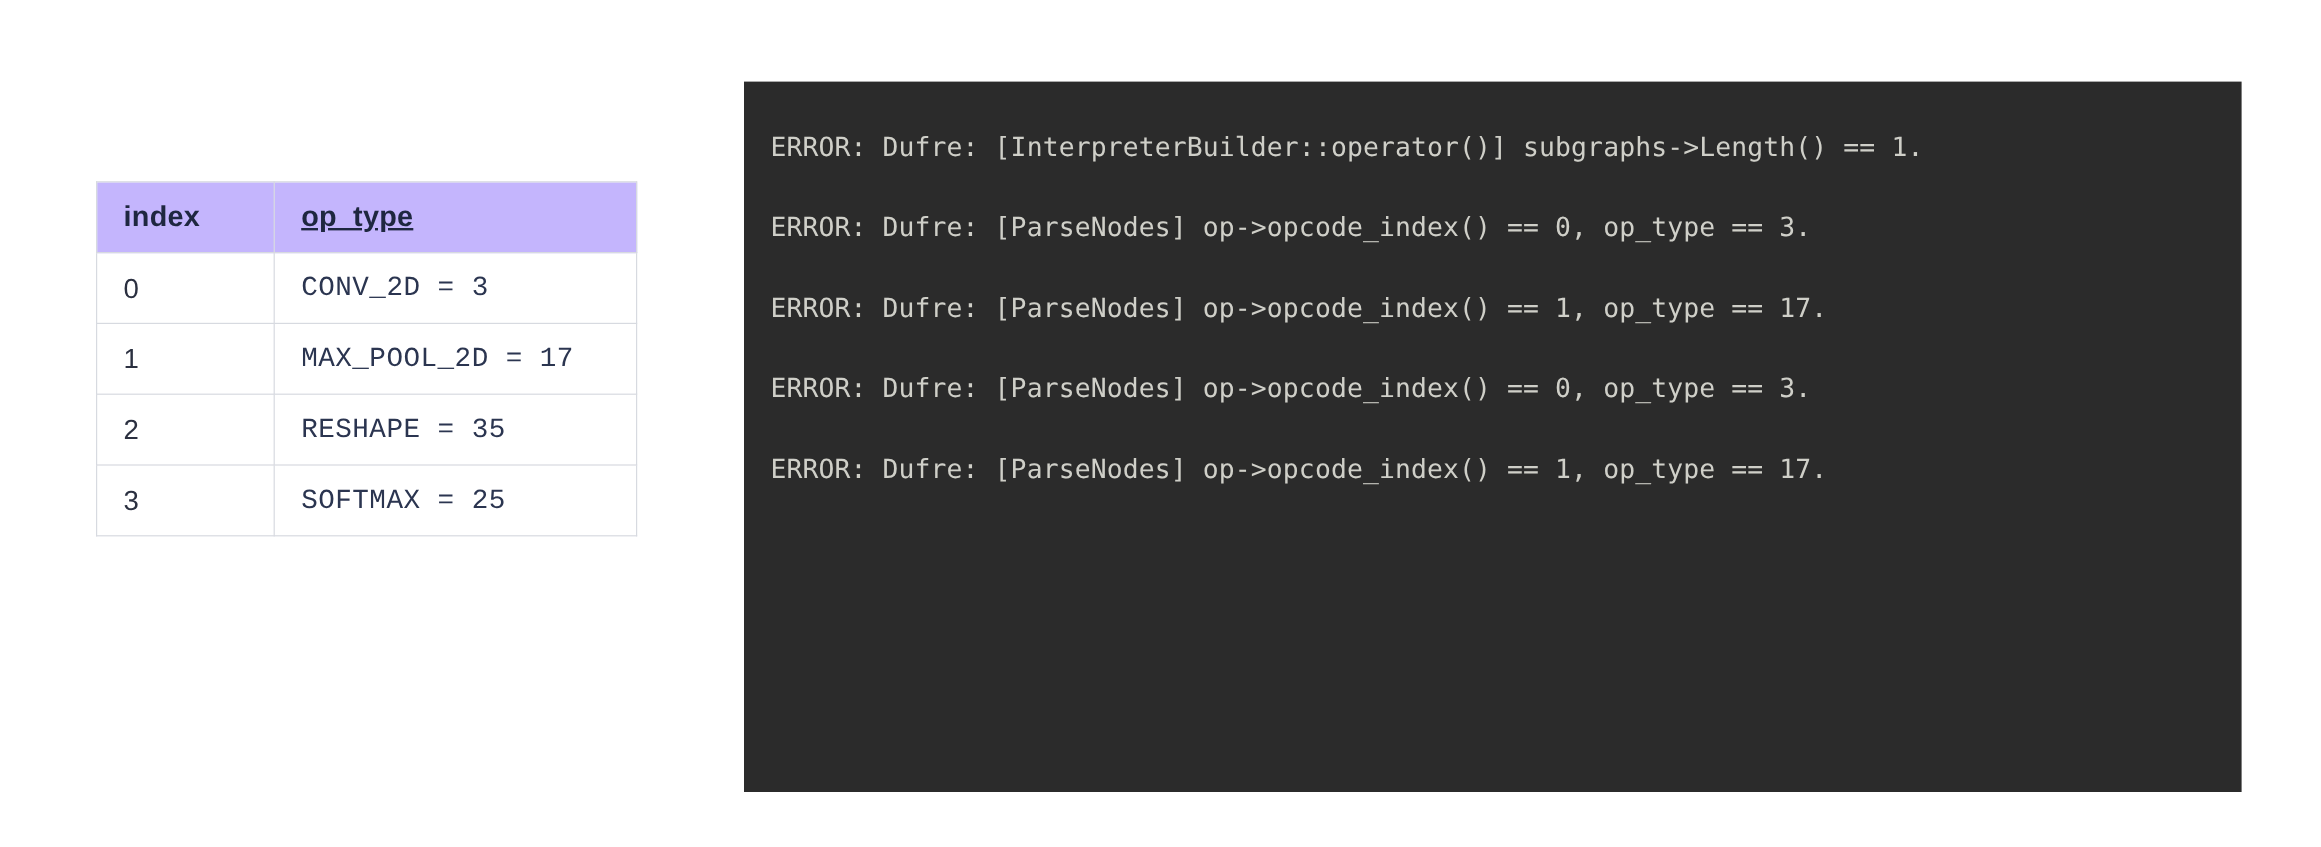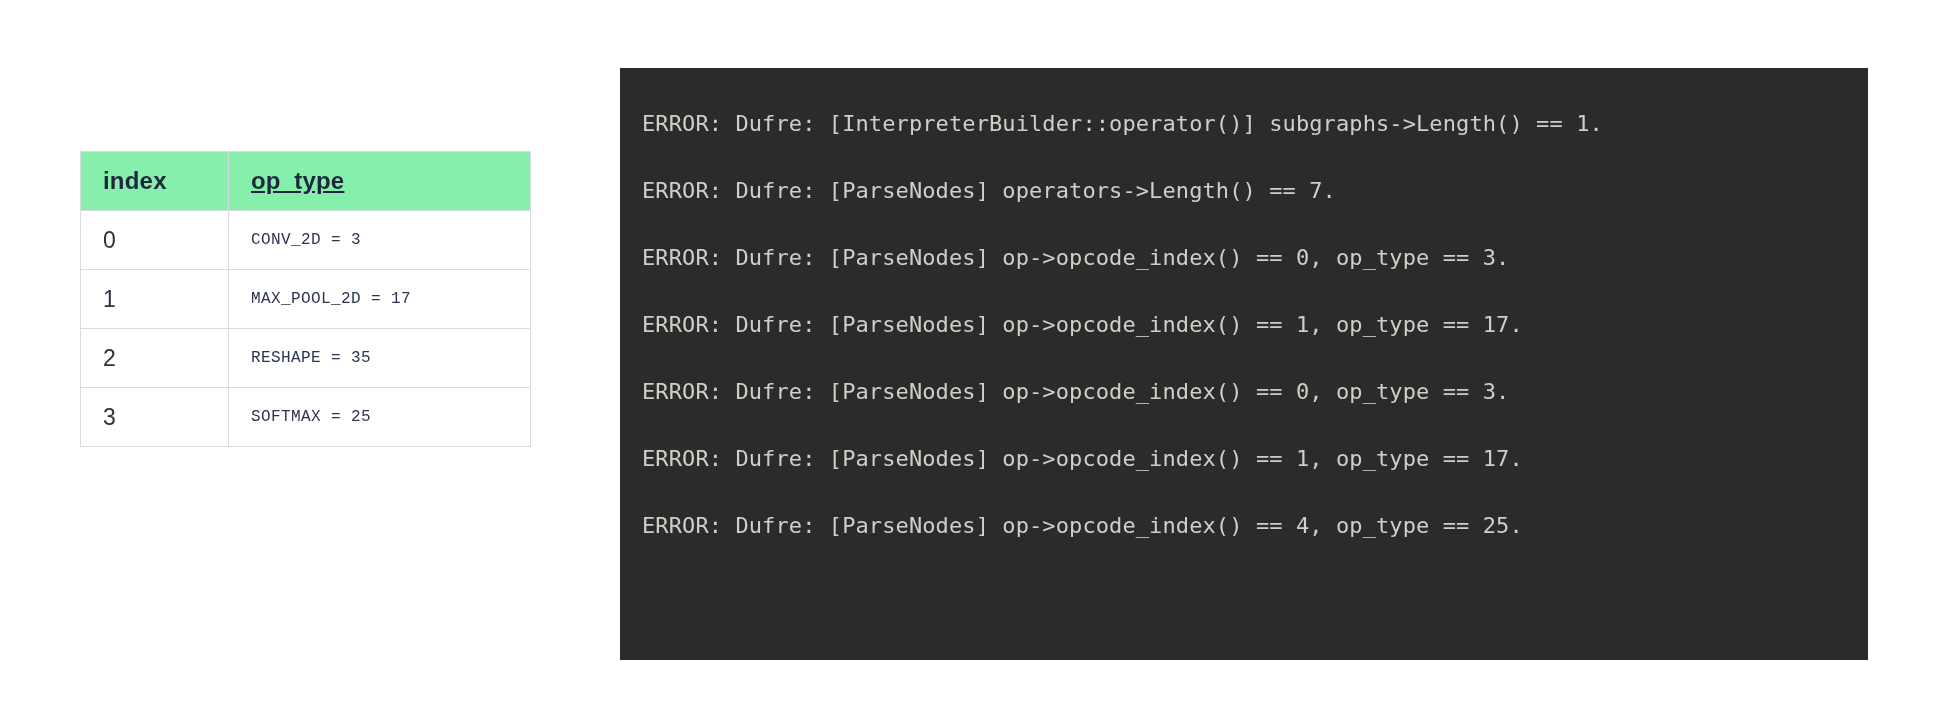--- a/index.html
+++ b/index.html
@@ -33,37 +33,37 @@
   table.optype td {
     border: 1px solid #d7dae0;
     text-align: left;
     vertical-align: middle;
     padding: 0 22px;
     height: 59px;
     box-sizing: border-box;
     white-space: nowrap;
   }
   table.optype thead th {
-    background: #86efac;
+    background: #c4b5fd;
     color: #1f2740;
     font-weight: bold;
     font-size: 24px;
     font-family: "Liberation Sans", sans-serif;
     letter-spacing: 0.2px;
   }
   table.optype thead th.col-index { width: 148px; }
   table.optype thead th.col-optype { width: 302px; text-decoration: underline; }
   table.optype tbody td.cell-index {
     font-family: "Liberation Sans", sans-serif;
     font-size: 23px;
     color: #2b3040;
   }
   table.optype tbody td.cell-optype {
     font-family: "Liberation Mono", monospace;
-    font-size: 16px;
+    font-size: 23px;
     color: #2b3550;
     letter-spacing: 0.4px;
   }
 
   
   #console-panel {
     position: absolute;
     left: 620px;
     top: 68px;
     width: 1248px;
@@ -113,20 +113,18 @@
         <td class="cell-index">3</td>
         <td class="cell-optype">SOFTMAX = 25</td>
       </tr>
     </tbody>
   </table>
 </div>
 
 <div id="console-panel">
   <div id="console-lines">
     <div class="console-line">ERROR: Dufre: [InterpreterBuilder::operator()] subgraphs-&gt;Length() == 1.</div>
-    <div class="console-line">ERROR: Dufre: [ParseNodes] operators-&gt;Length() == 7.</div>
     <div class="console-line">ERROR: Dufre: [ParseNodes] op-&gt;opcode_index() == 0, op_type == 3.</div>
     <div class="console-line">ERROR: Dufre: [ParseNodes] op-&gt;opcode_index() == 1, op_type == 17.</div>
     <div class="console-line">ERROR: Dufre: [ParseNodes] op-&gt;opcode_index() == 0, op_type == 3.</div>
     <div class="console-line">ERROR: Dufre: [ParseNodes] op-&gt;opcode_index() == 1, op_type == 17.</div>
-    <div class="console-line">ERROR: Dufre: [ParseNodes] op-&gt;opcode_index() == 4, op_type == 25.</div>
   </div>
 </div>
 
 </body></html>

